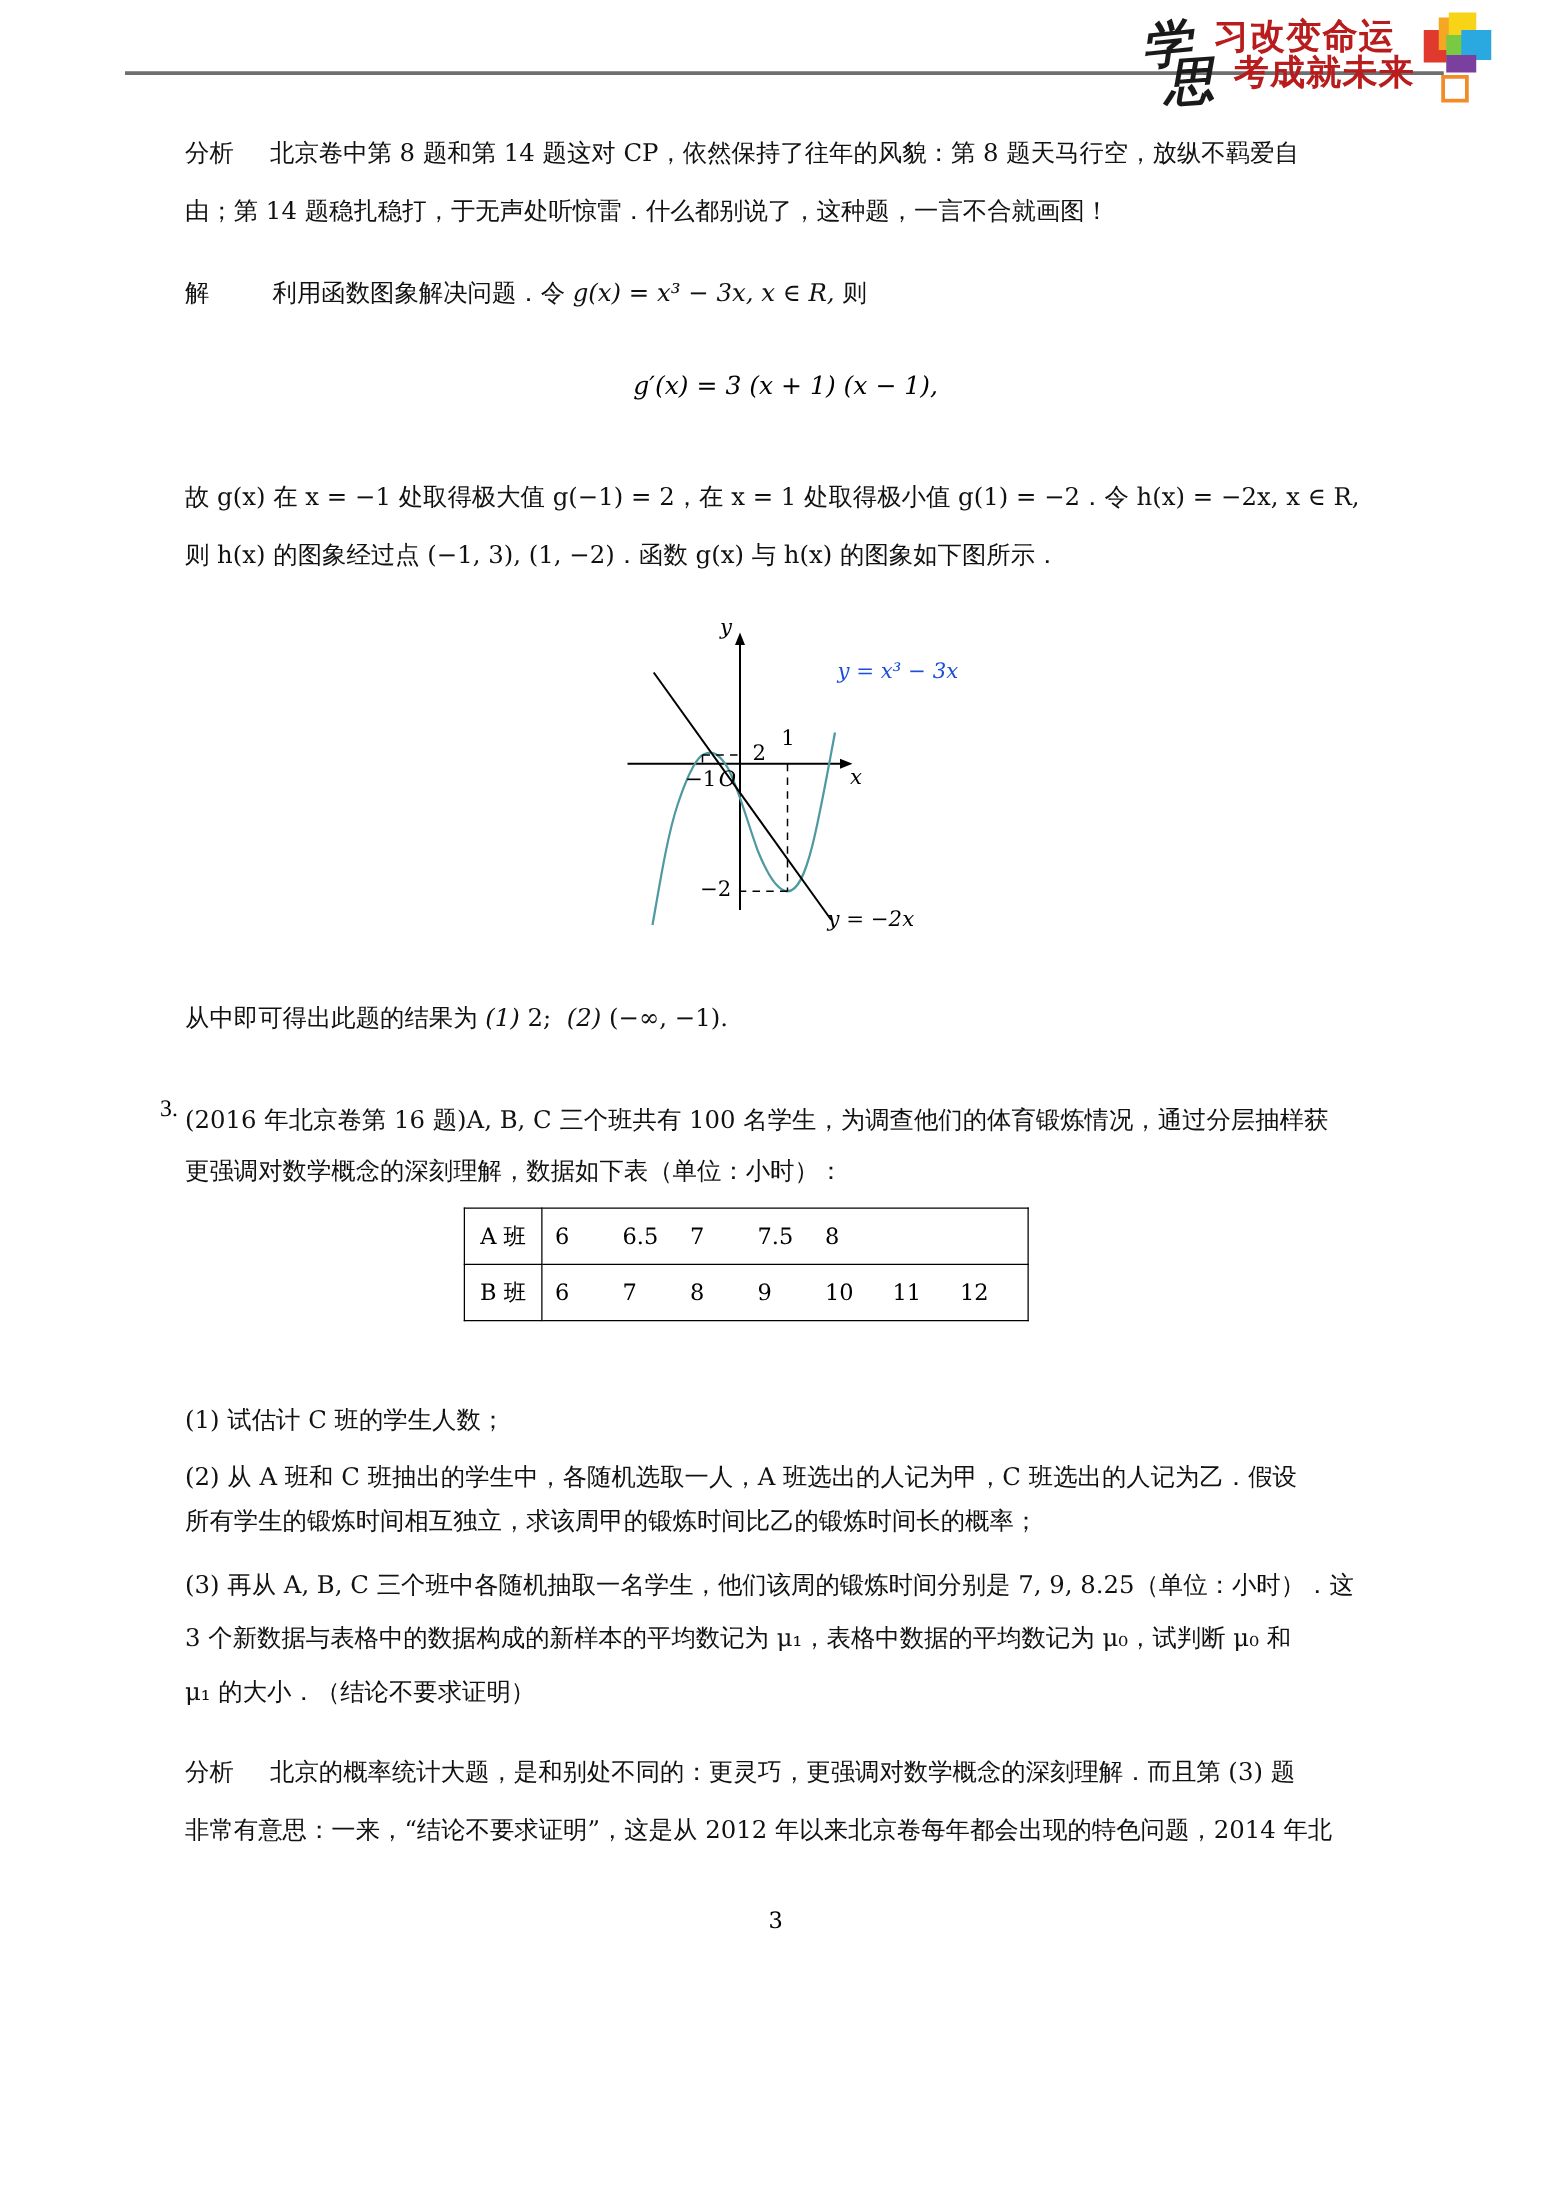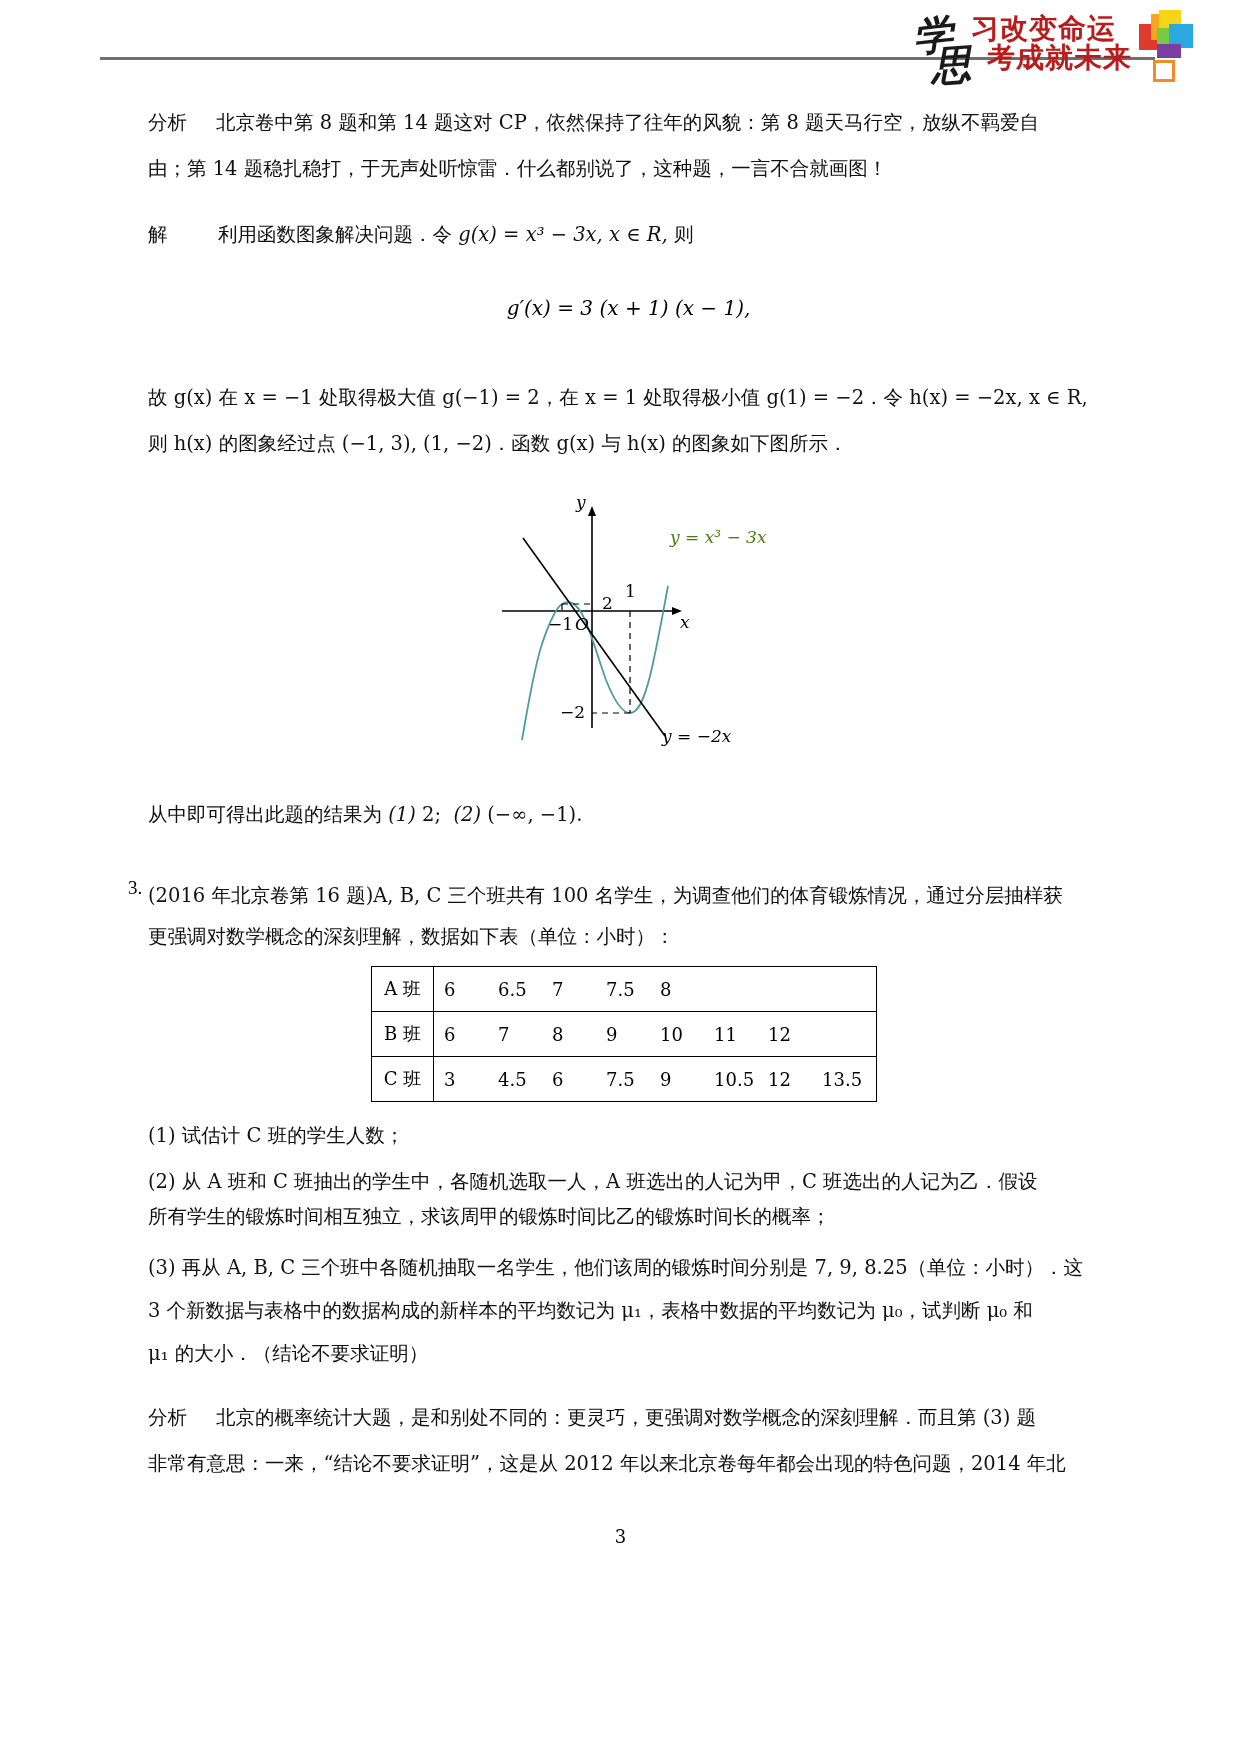--- a/index.html
+++ b/index.html
@@ -227,21 +227,21 @@
     </svg>
 
     
     <span style="position:absolute; left:146px; top:24px; font-size:17px;" class="mathv">y</span>
     <span style="position:absolute; left:250px; top:144px; font-size:17px;" class="mathv">x</span>
     <span style="position:absolute; left:145px; top:146px; font-size:17px;" class="mathv">O</span>
     <span style="position:absolute; left:118px; top:146px; font-size:17px;" class="mathu">−1</span>
     <span style="position:absolute; left:195px; top:113px; font-size:17px;" class="mathu">1</span>
     <span style="position:absolute; left:172px; top:125px; font-size:17px;" class="mathu">2</span>
     <span style="position:absolute; left:130px; top:234px; font-size:17px;" class="mathu">−2</span>
-    <span style="position:absolute; left:240px; top:59px; font-size:17px; color:#4d7c0f; white-space:nowrap;" class="mathv">y = x³ − 3x</span>
+    <span style="position:absolute; left:240px; top:59px; font-size:17px; color:#1d4ed8; white-space:nowrap;" class="mathv">y = x³ − 3x</span>
     <span style="position:absolute; left:232px; top:258px; font-size:17px; white-space:nowrap;" class="mathv">y = −2x</span>
   </div>
 
   <div class="para cjk" style="left:148px; top:792px;"><span>从中即可得出此题的结果为 </span><span class="hand">(1)</span><span class="mathu"> 2;</span><span>&nbsp;&nbsp;</span><span class="hand">(2)</span><span class="mathu"> (−∞, −1).</span></div>
 
   <div class="qnum" style="left:128px; top:877px;">3.</div>
   <div class="para cjk" style="left:148px; top:873px;">(2016 年北京卷第 16 题)A, B, C 三个班共有 100 名学生，为调查他们的体育锻炼情况，通过分层抽样获</div>
   <div class="para cjk" style="left:148px; top:914px;">更强调对数学概念的深刻理解，数据如下表（单位：小时）：</div>
 
   <table class="data-table">
@@ -251,26 +251,20 @@
         <td class="vals" style="width:340px;">
           <span>6</span><span>6.5</span><span>7</span><span>7.5</span><span>8</span>
         </td>
       </tr>
       <tr>
         <td class="lbl">B 班</td>
         <td class="vals">
           <span>6</span><span>7</span><span>8</span><span>9</span><span>10</span><span>11</span><span>12</span>
         </td>
       </tr>
-      <tr>
-        <td class="lbl">C 班</td>
-        <td class="vals">
-          <span>3</span><span>4.5</span><span>6</span><span>7.5</span><span>9</span><span>10.5</span><span>12</span><span>13.5</span>
-        </td>
-      </tr>
     </tbody>
   </table>
 
   <div class="para cjk" style="left:148px; top:1113px;">(1) 试估计 C 班的学生人数；</div>
   <div class="para cjk" style="left:148px; top:1159px;">(2) 从 A 班和 C 班抽出的学生中，各随机选取一人，A 班选出的人记为甲，C 班选出的人记为乙．假设</div>
   <div class="para cjk" style="left:148px; top:1194px;">所有学生的锻炼时间相互独立，求该周甲的锻炼时间比乙的锻炼时间长的概率；</div>
   <div class="para cjk" style="left:148px; top:1245px;">(3) 再从 A, B, C 三个班中各随机抽取一名学生，他们该周的锻炼时间分别是 7, 9, 8.25（单位：小时）．这</div>
   <div class="para cjk" style="left:148px; top:1288px;">3 个新数据与表格中的数据构成的新样本的平均数记为 μ₁，表格中数据的平均数记为 μ₀，试判断 μ₀ 和</div>
   <div class="para cjk" style="left:148px; top:1331px;">μ₁ 的大小．（结论不要求证明）</div>
 

